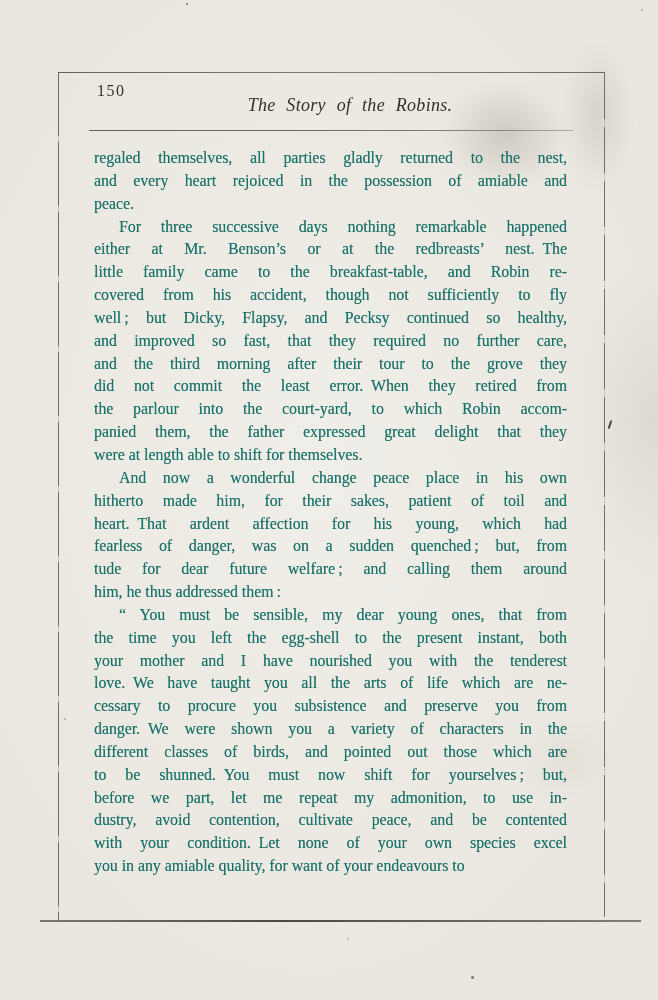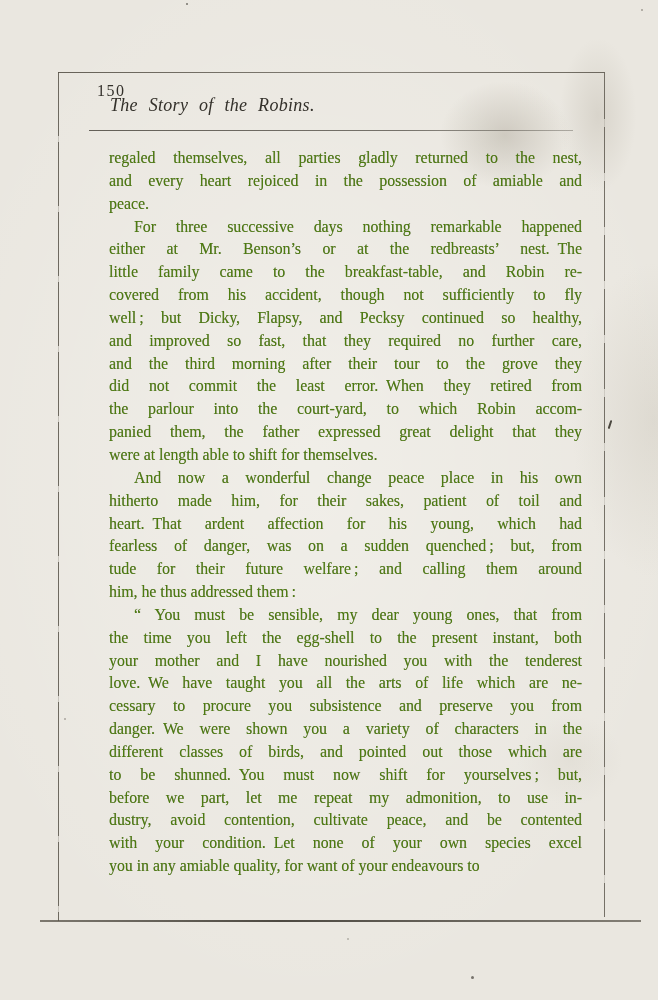--- a/index.html
+++ b/index.html
@@ -27,33 +27,32 @@
   .frame-right{left:604px;top:73px;width:1.4px;height:844px;
     background:repeating-linear-gradient(180deg,rgba(88,83,73,.8) 0 46px,rgba(88,83,73,.18) 46px 54px)}
   .frame-bottom{left:40px;top:920px;width:601px;height:1.5px;
     background:linear-gradient(90deg,rgba(88,83,73,.75),rgba(60,56,48,.9) 40%,rgba(88,83,73,.7))}
 
   .page-number{
     position:absolute;left:97px;top:82px;
     font-size:16px;letter-spacing:1.5px;color:#34312b;
   }
   .page-title{
-    position:absolute;left:110px;top:95px;width:480px;
+    position:absolute;left:110px;top:95px;width:480px;text-align:center;
     font-style:italic;font-size:18px;word-spacing:6px;letter-spacing:.3px;color:#34312b;
   }
   .header-rule{
     position:absolute;left:89px;top:130px;width:484px;height:1.3px;
     background:linear-gradient(90deg,rgba(85,81,73,.9),rgba(85,81,73,.78) 65%,rgba(85,81,73,.4));
   }
 
   .text-body{
     position:absolute;left:94px;top:147px;width:473px;
-    font-size:15.8px;line-height:22.85px;color:#4d7c0f;
+    font-size:15.8px;line-height:22.85px;color:#0f766e;
     text-shadow:.2px .2px .35px rgba(49,46,41,.45);
-    margin-left:15px;
   }
   .line{text-align:justify;text-align-last:justify}
   .line.last{text-align-last:left}
   .line.indent{text-indent:25px}
 
   .speck{position:absolute;border-radius:50%;background:rgba(70,66,58,.7)}
   .s1{left:186px;top:3px;width:2px;height:2px}
   .s2{left:641px;top:9px;width:2px;height:2px;background:rgba(70,66,58,.45)}
   .s3{left:64px;top:718px;width:2px;height:2px;background:rgba(70,66,58,.4)}
   .s4{left:471px;top:976px;width:3px;height:3px}
@@ -89,21 +88,21 @@
     <div class="line">and improved so fast, that they required no further care,</div>
     <div class="line">and the third morning after their tour to the grove they</div>
     <div class="line">did not commit the least error. When they retired from</div>
     <div class="line">the parlour into the court-yard, to which Robin accom-</div>
     <div class="line">panied them, the father expressed great delight that they</div>
     <div class="line last">were at length able to shift for themselves.</div>
     <div class="line indent">And now a wonderful change peace place in his own</div>
     <div class="line">hitherto made him, for their sakes, patient of toil and</div>
     <div class="line">heart. That ardent affection for his young, which had</div>
     <div class="line">fearless of danger, was on a sudden quenched ; but, from</div>
-    <div class="line">tude for their future welfare ; and calling them around</div>
+    <div class="line">tude for dear future welfare ; and calling them around</div>
     <div class="line last">him, he thus addressed them :</div>
     <div class="line indent">“ You must be sensible, my dear young ones, that from</div>
     <div class="line">the time you left the egg-shell to the present instant, both</div>
     <div class="line">your mother and I have nourished you with the tenderest</div>
     <div class="line">love. We have taught you all the arts of life which are ne-</div>
     <div class="line">cessary to procure you subsistence and preserve you from</div>
     <div class="line">danger. We were shown you a variety of characters in the</div>
     <div class="line">different classes of birds, and pointed out those which are</div>
     <div class="line">to be shunned. You must now shift for yourselves ; but,</div>
     <div class="line">before we part, let me repeat my admonition, to use in-</div>

